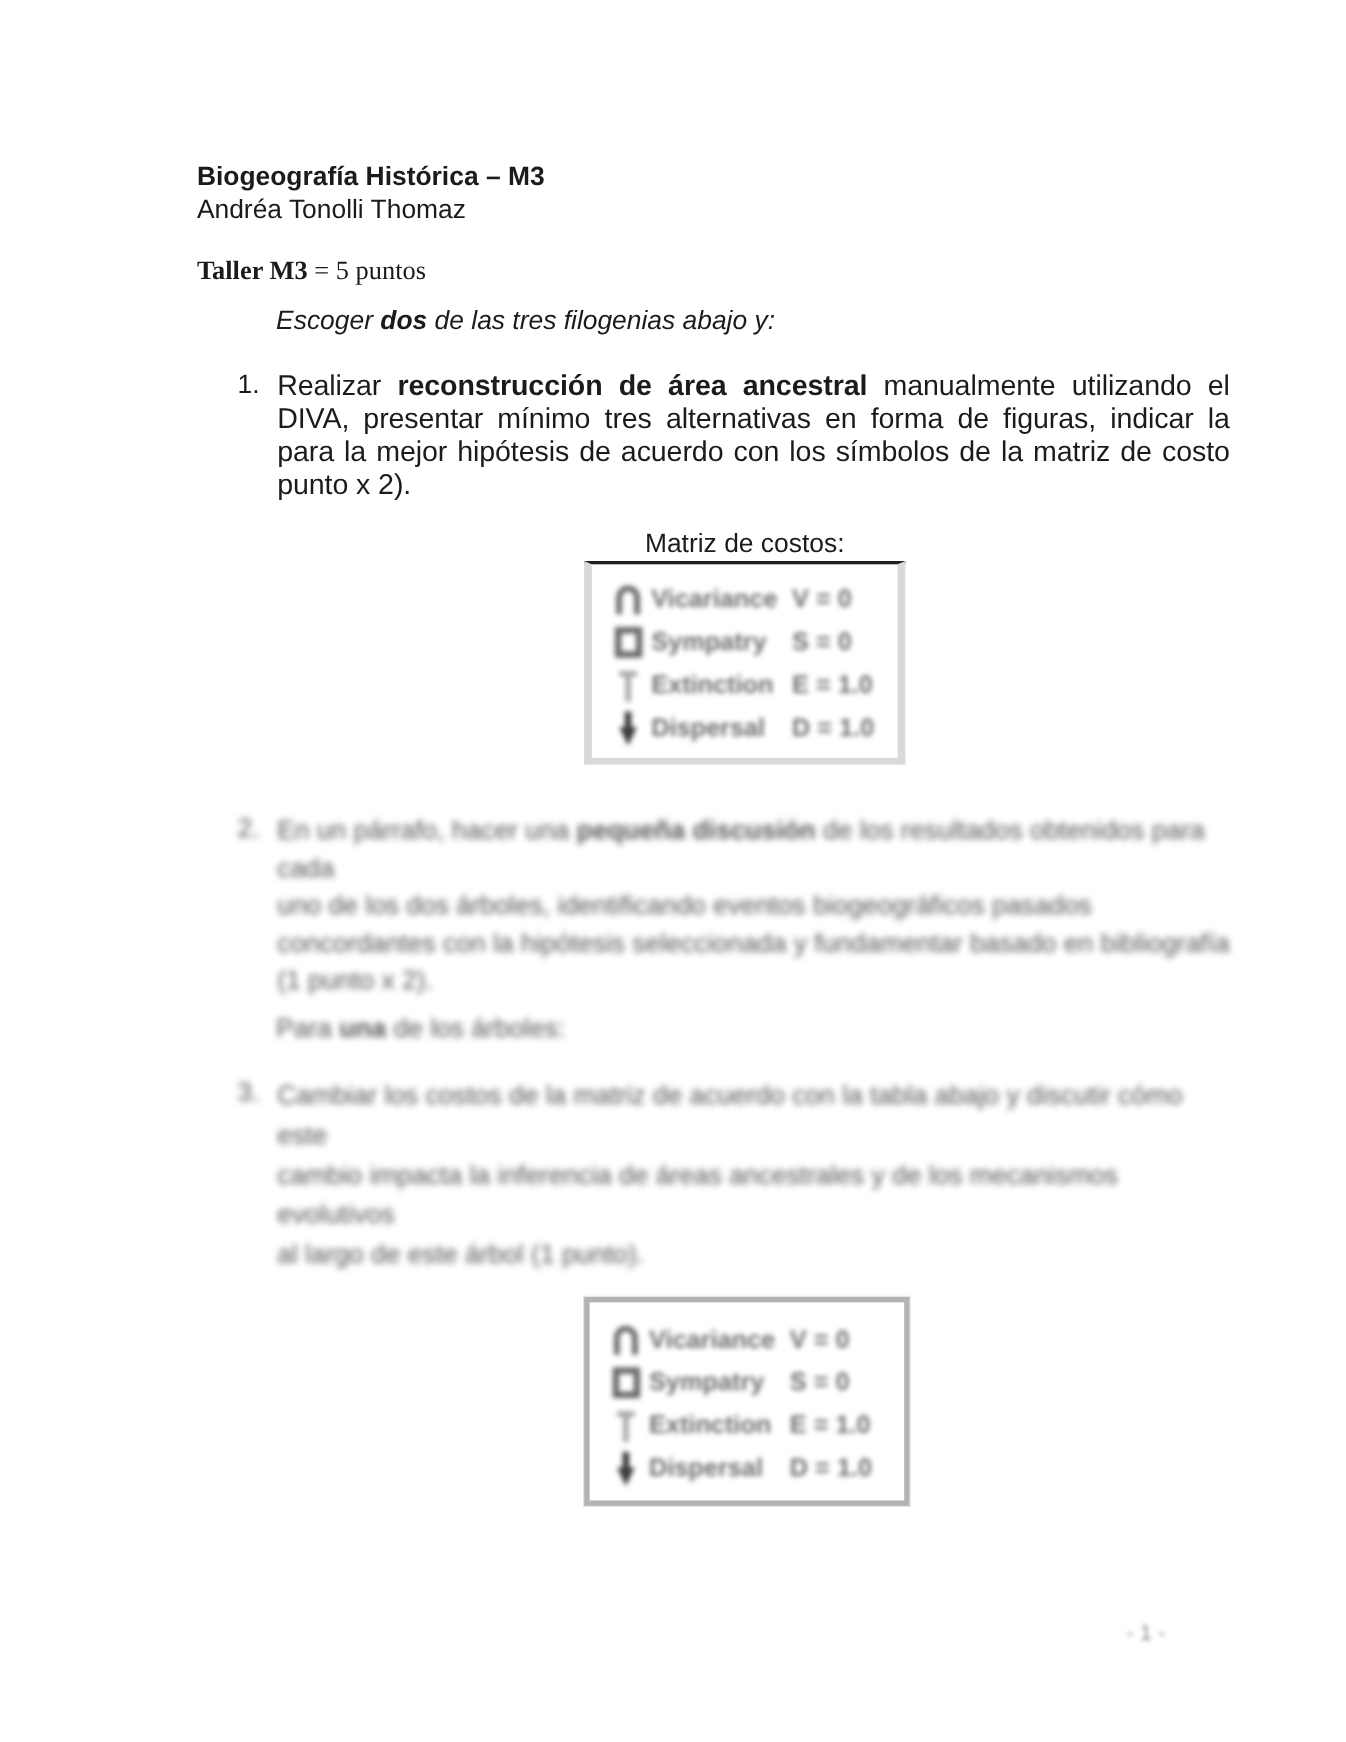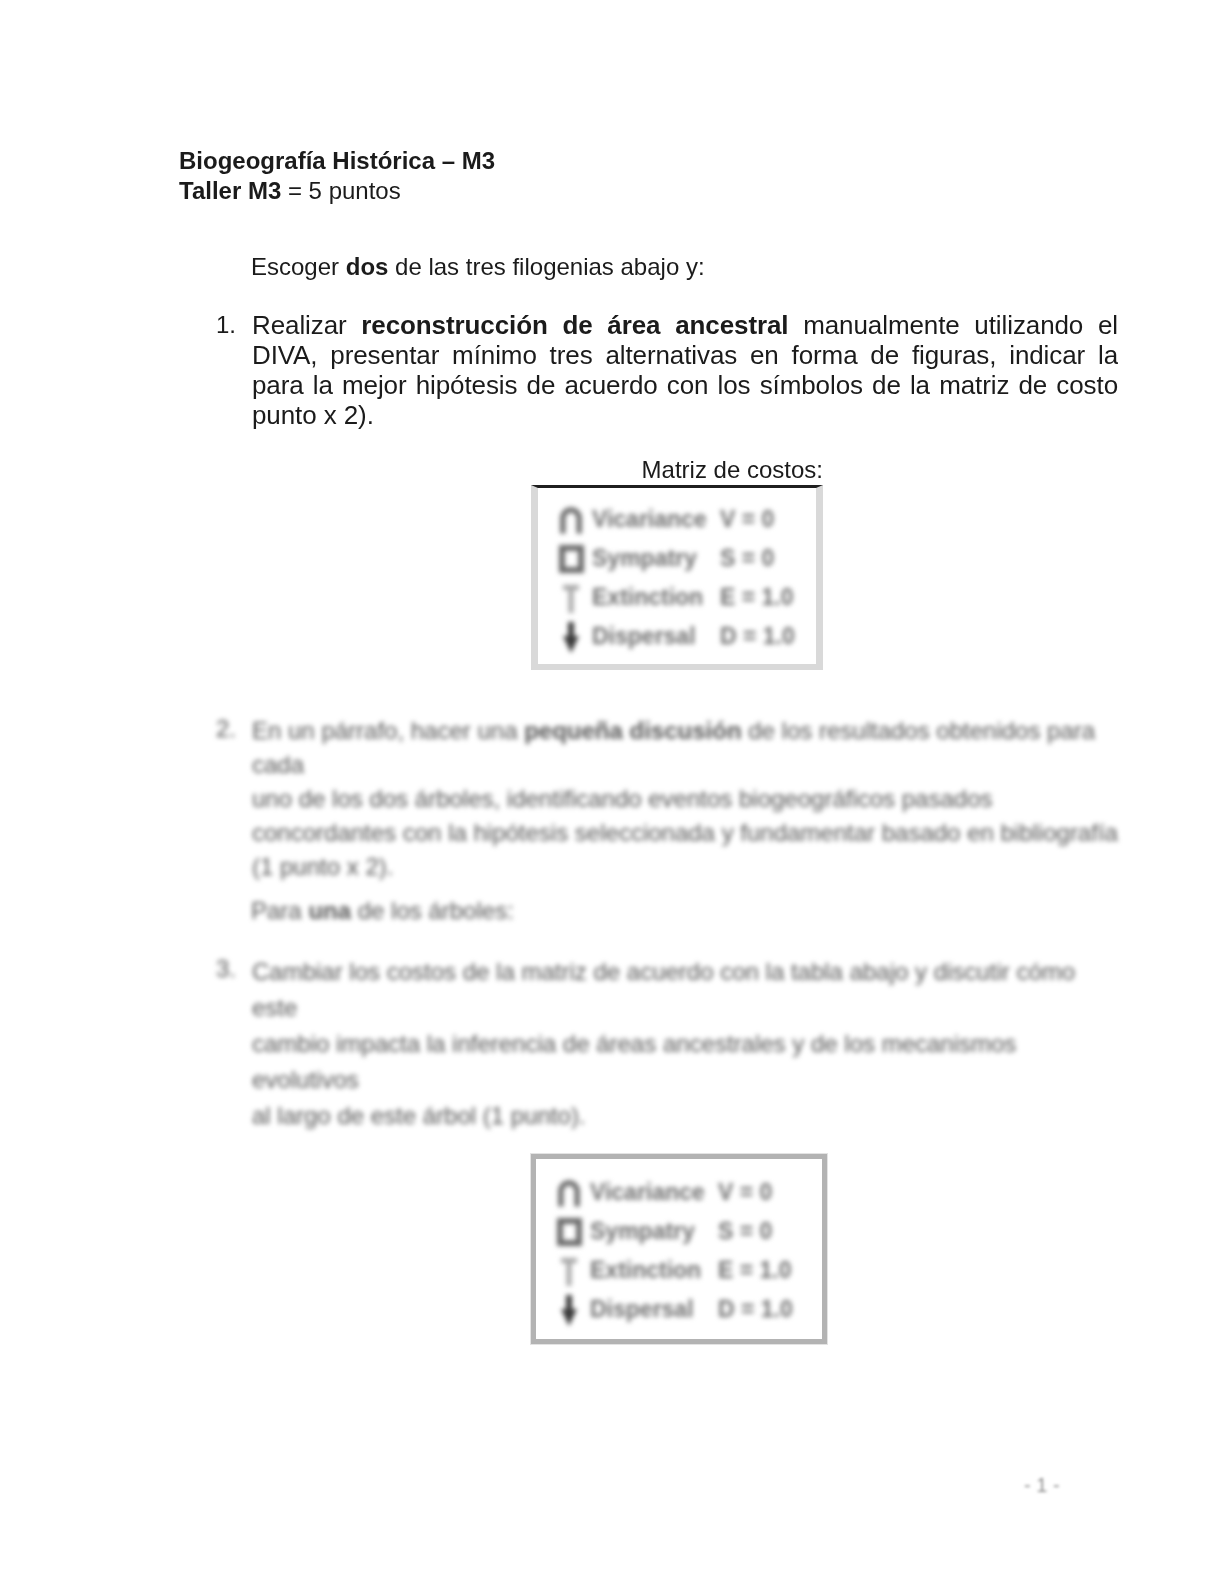--- a/index.html
+++ b/index.html
@@ -12,45 +12,45 @@
     font-size:24px;
     overflow:hidden;
     padding-left:36px;
   }
   .content{padding:146px 142px 0 143px;}
 
   
   .hline{margin:0;line-height:30px;}
   .title{font-weight:bold;}
 
-  .taller{line-height:30px;}
+  .taller{margin-top:26px;line-height:30px;font-family:Liberation Serif, serif;}
   .taller .b{font-weight:bold;}
 
-  .intro{margin-top:46px;padding-left:72px;line-height:30px;}
+  .intro{margin-top:15px;padding-left:72px;line-height:30px;font-style:italic;}
   .intro .b{font-weight:bold;}
 
   
   .li{display:flex;margin-top:28px;}
   .li .num{flex:0 0 36px;margin-left:37px;line-height:30px;}
   .li .body{flex:1;max-width:867px;}
 
   
   .jline{
     text-align:justify;
     line-height:30px;height:30px;overflow:hidden;
     font-size:26px;letter-spacing:-0.1px;
   }
   .jline::after{content:"";display:inline-block;width:100%;height:0;}
   .jline.last::after{content:none;}
   .jline.last{text-align:left;}
   .b{font-weight:bold;}
   .u{}
 
   
-  .matrix-title{margin:27px 0 2px 352px;width:292px;text-align:right;line-height:26px;}
+  .matrix-title{margin:27px 0 2px 352px;width:292px;text-align:center;line-height:26px;}
   .costbox{
     margin-left:352px;width:292px;box-sizing:border-box;
     background:#ffffff;padding:12px 0 8px 12px;
   }
   .costbox1{
     border-top:3px solid #1f1f1f;
     border-left:7px solid #d9d9d9;
     border-right:7px solid #d9d9d9;
     border-bottom:6px solid #d9d9d9;
   }
@@ -77,20 +77,21 @@
   }
 </style>
 </head>
 <body>
 
 <div class="page">
   <div class="content">
 
     <div>
       <p class="hline title">Biogeografía Histórica – M3</p>
+      <p class="hline">Andréa Tonolli Thomaz</p>
     </div>
 
     <div class="taller">
       <span class="b">Taller M3</span><span> = 5 puntos</span>
     </div>
 
     <div class="intro">
       <span>Escoger </span><span class="b">dos</span><span> de las tres filogenias abajo y:</span>
     </div>
 

